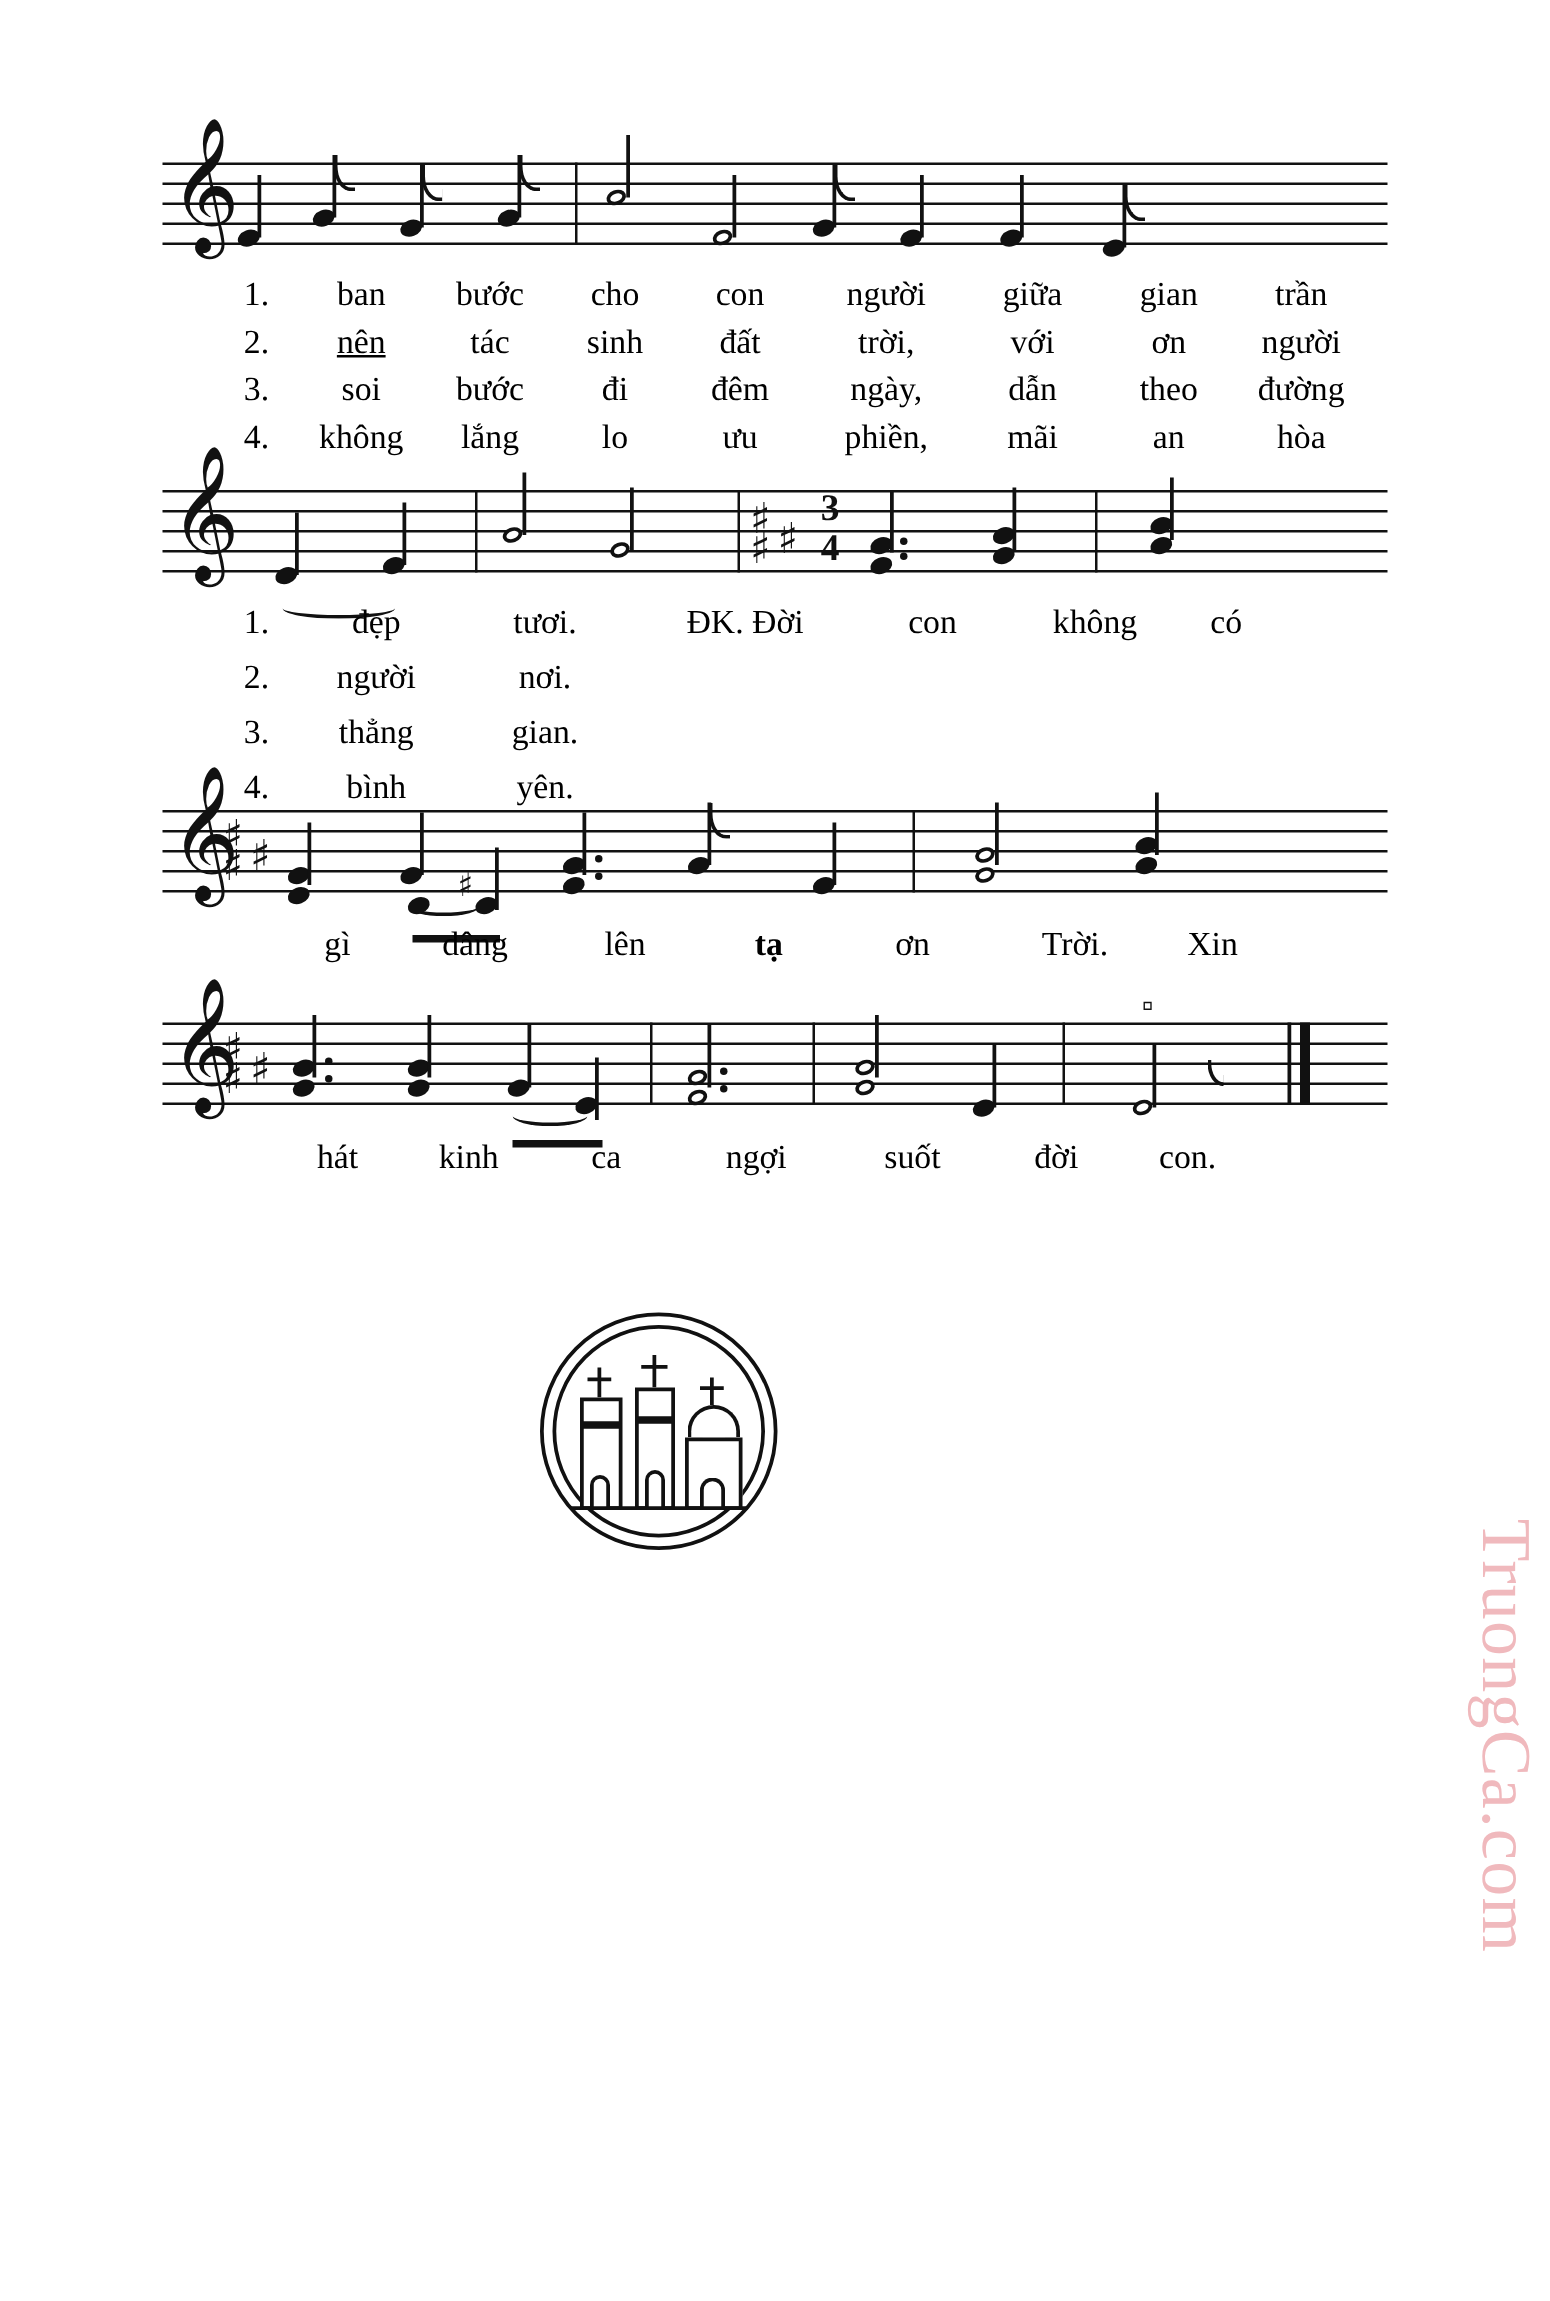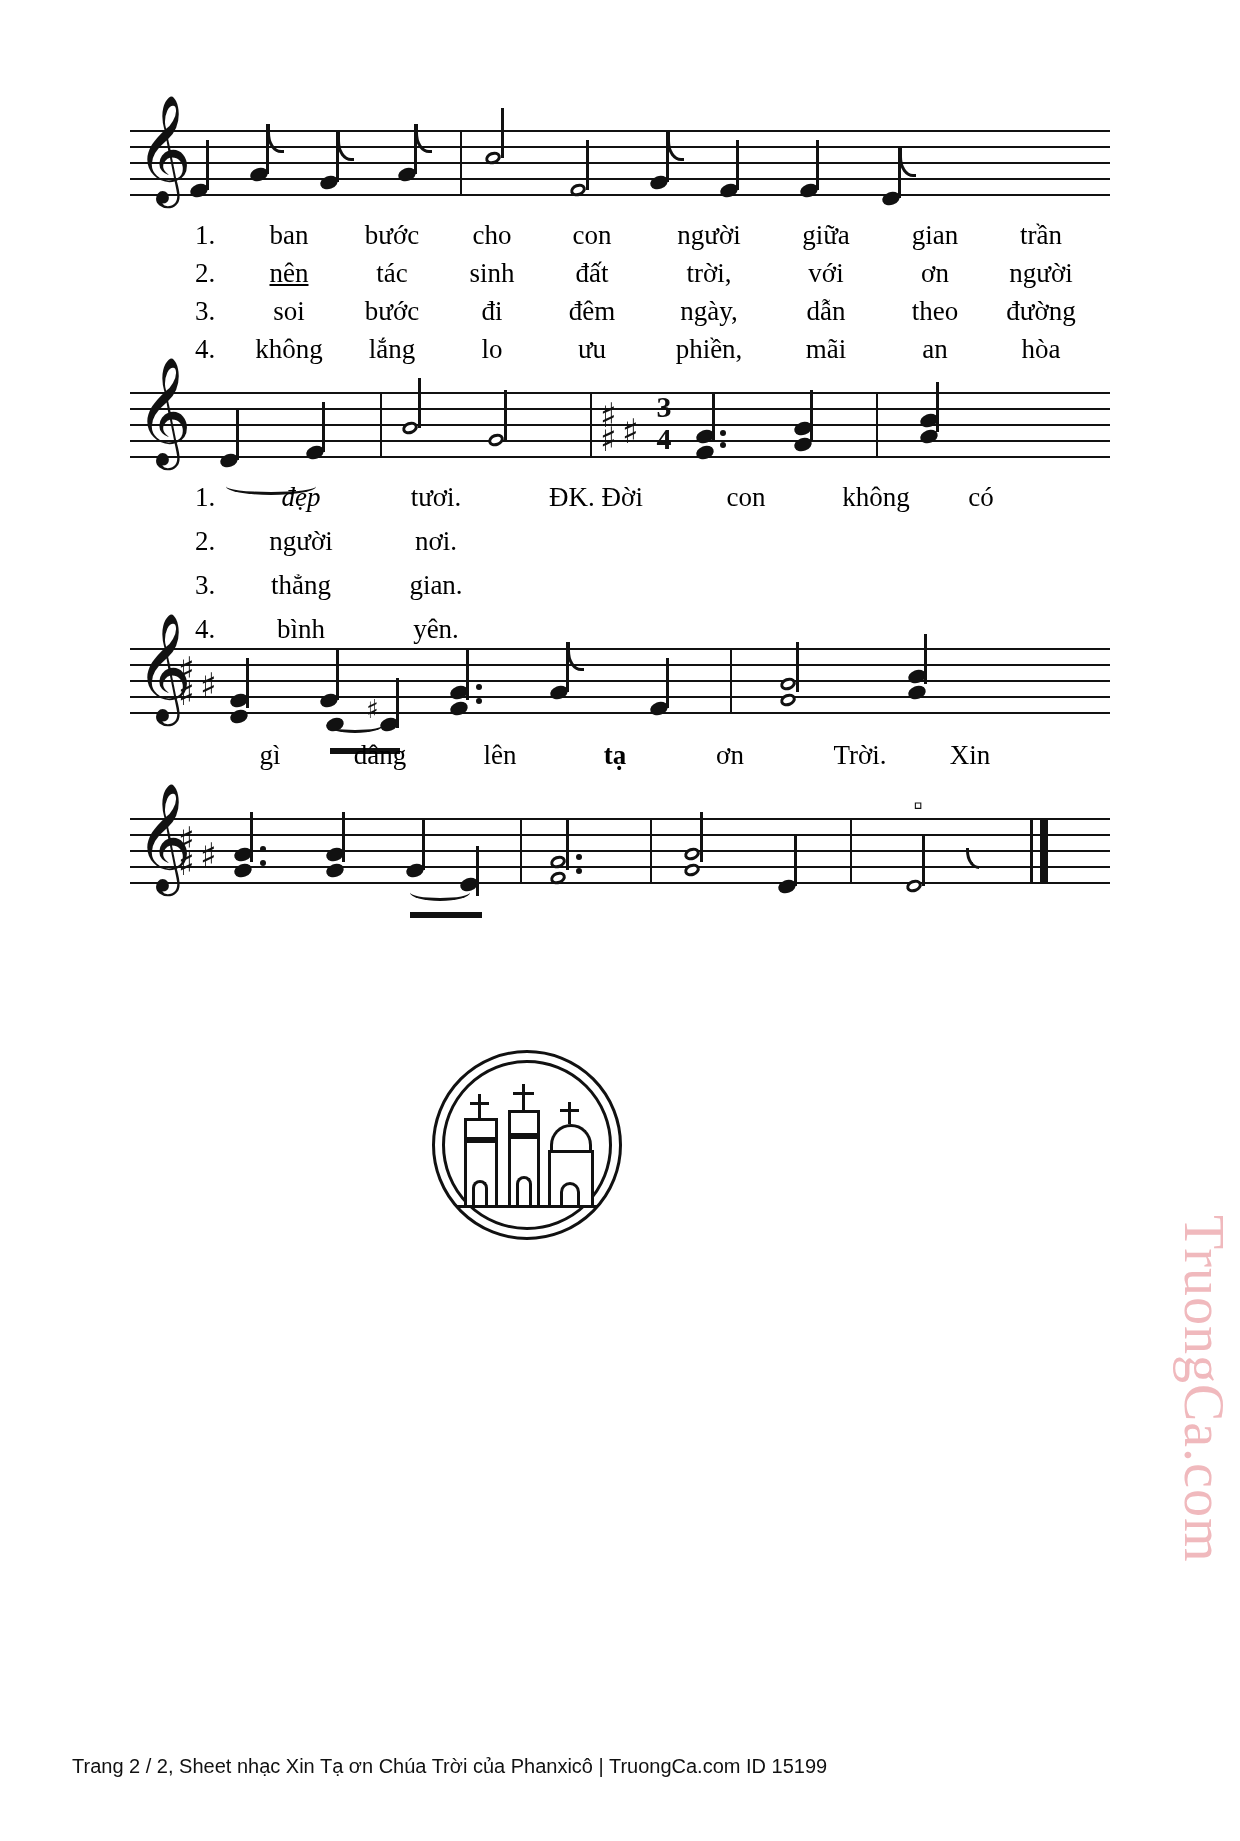--- a/index.html
+++ b/index.html
@@ -415,21 +415,21 @@
       <div class="note" style="left:790px; top:38px;">
         <div class="head" style="top:0;"></div>
         <div class="head" style="top:-16px;"></div>
         <div class="stem" style="left:16px; top:-48px;"></div>
       </div>
     </div>
 
     <div class="lyric-block" style="left:65px; top:90px;">
       <div class="lyric-row" style="height:44px;">
         <span class="lyric-num">1.</span>
-        <span class="lyric-word" style="width:120px;font-style:italic;">đẹp</span>
+        <span class="lyric-word" style="width:120px;">đẹp</span>
         <span class="lyric-word" style="width:150px;">tươi.</span>
         <span class="lyric-word" style="width:170px;">ĐK. Đời</span>
         <span class="lyric-word" style="width:130px;">con</span>
         <span class="lyric-word" style="width:130px;">không</span>
         <span class="lyric-word" style="width:80px;">có</span>
       </div>
       <div class="lyric-row" style="height:44px;">
         <span class="lyric-num">2.</span>
         <span class="lyric-word" style="width:120px;">người</span>
         <span class="lyric-word" style="width:150px;">nơi.</span>
@@ -599,20 +599,31 @@
         <div class="stem" style="left:16px; top:-44px;"></div>
       </div>
       <div class="note" style="left:836px; top:30px;">
         <div class="flag" style="left:0; top:0; width:10px; height:18px;"></div>
       </div>
 
       <div class="endbar-thin" style="left:900px;"></div>
       <div class="endbar-thick" style="left:910px;"></div>
     </div>
 
+    <div class="lyric-block" style="left:90px; top:92px;">
+      <div class="lyric-row">
+        <span class="lyric-word" style="width:100px;">hát</span>
+        <span class="lyric-word" style="width:110px;">kinh</span>
+        <span class="lyric-word" style="width:110px;">ca</span>
+        <span class="lyric-word" style="width:130px;">ngợi</span>
+        <span class="lyric-word" style="width:120px;">suốt</span>
+        <span class="lyric-word" style="width:110px;">đời</span>
+        <span class="lyric-word" style="width:100px;">con.</span>
+      </div>
+    </div>
   </div>
 
   <div class="emblem">
     <div class="ring-out"></div>
     <div class="ring-in"></div>
     <div class="church">
 
       <div class="em-fill" style="left:66px; top:0px; width:3px; height:26px;"></div>
       <div class="em-fill" style="left:57px; top:8px; width:21px; height:3px;"></div>
       <div class="em-rect" style="left:52px; top:26px; width:32px; height:26px;"></div>
@@ -632,15 +643,14 @@
       <div class="em-arch" style="left:104px; top:98px; width:20px; height:26px; border-radius:10px 10px 0 0;"></div>
 
       <div class="em-line" style="left:0px; top:121px; width:142px;"></div>
     </div>
   </div>
 
   <div class="watermark">
     <span>TruongCa.com</span>
   </div>
 
-  <div class="footer">Trang 2 / 2, Sheet nhạc Xin Tạ ơn Chúa Trời của Phanxicô  | TruongCa.com ID 15199</div>
 
 </div>
 
 </body></html>

